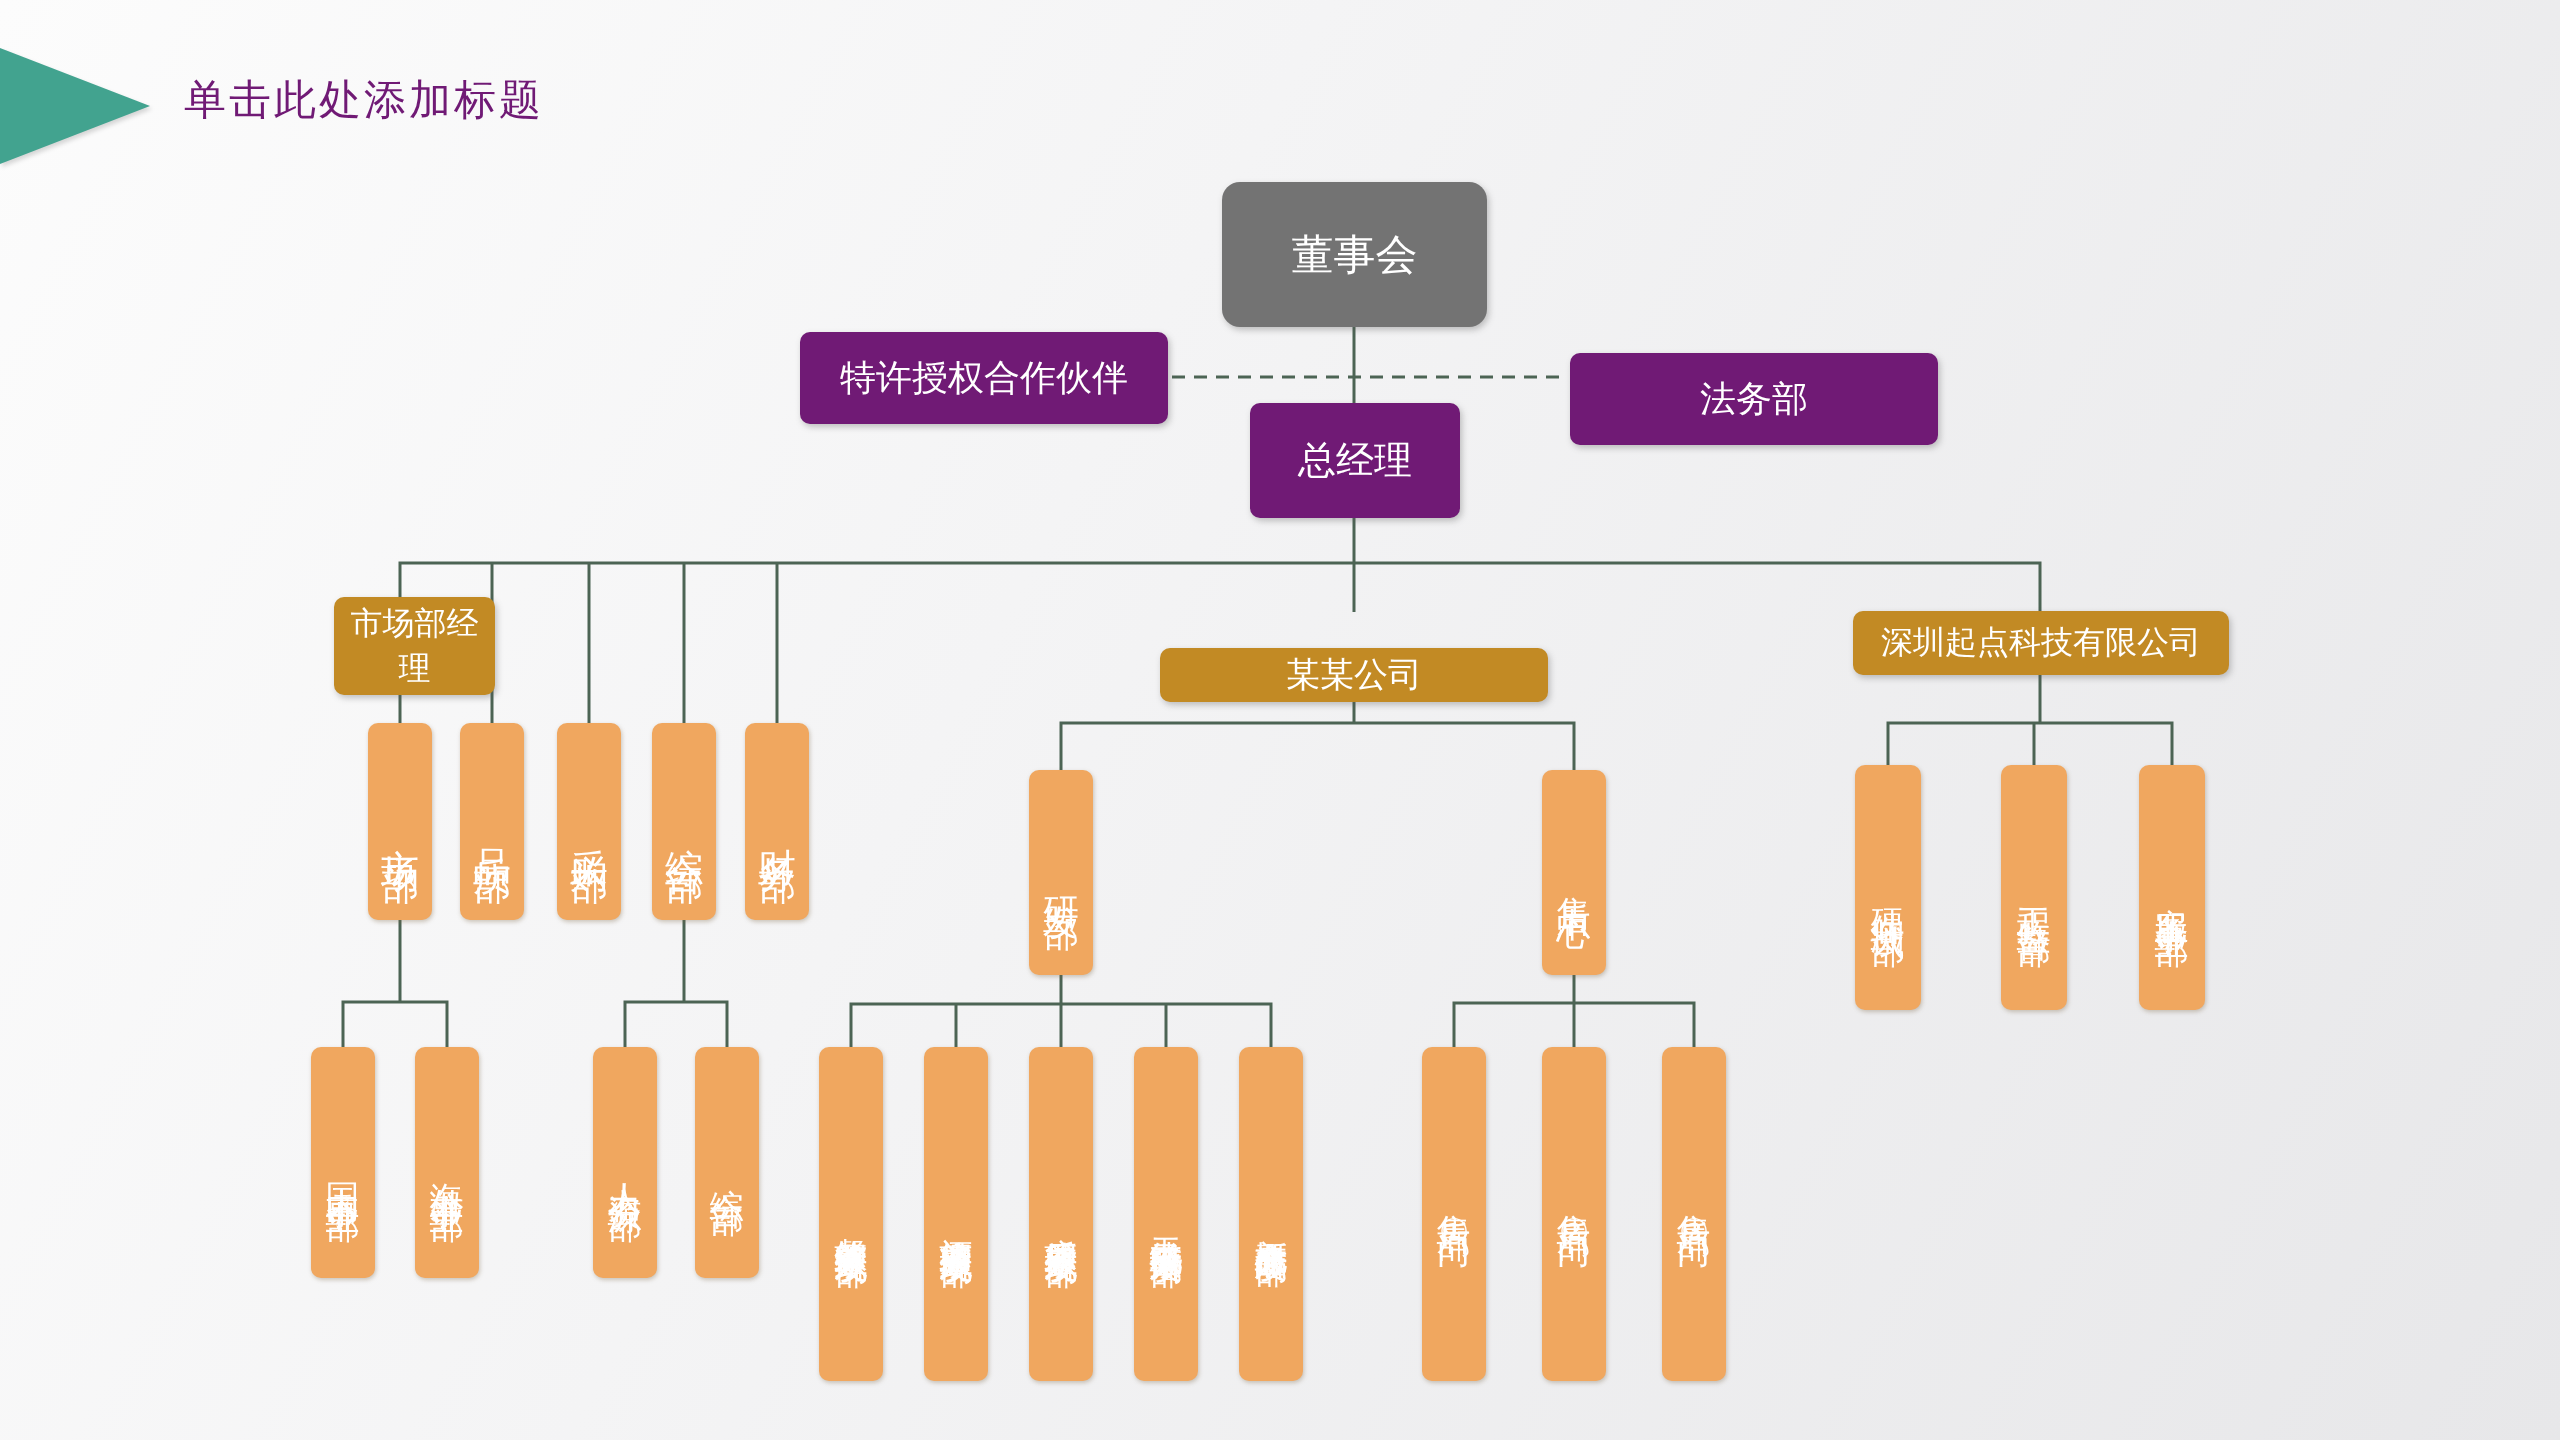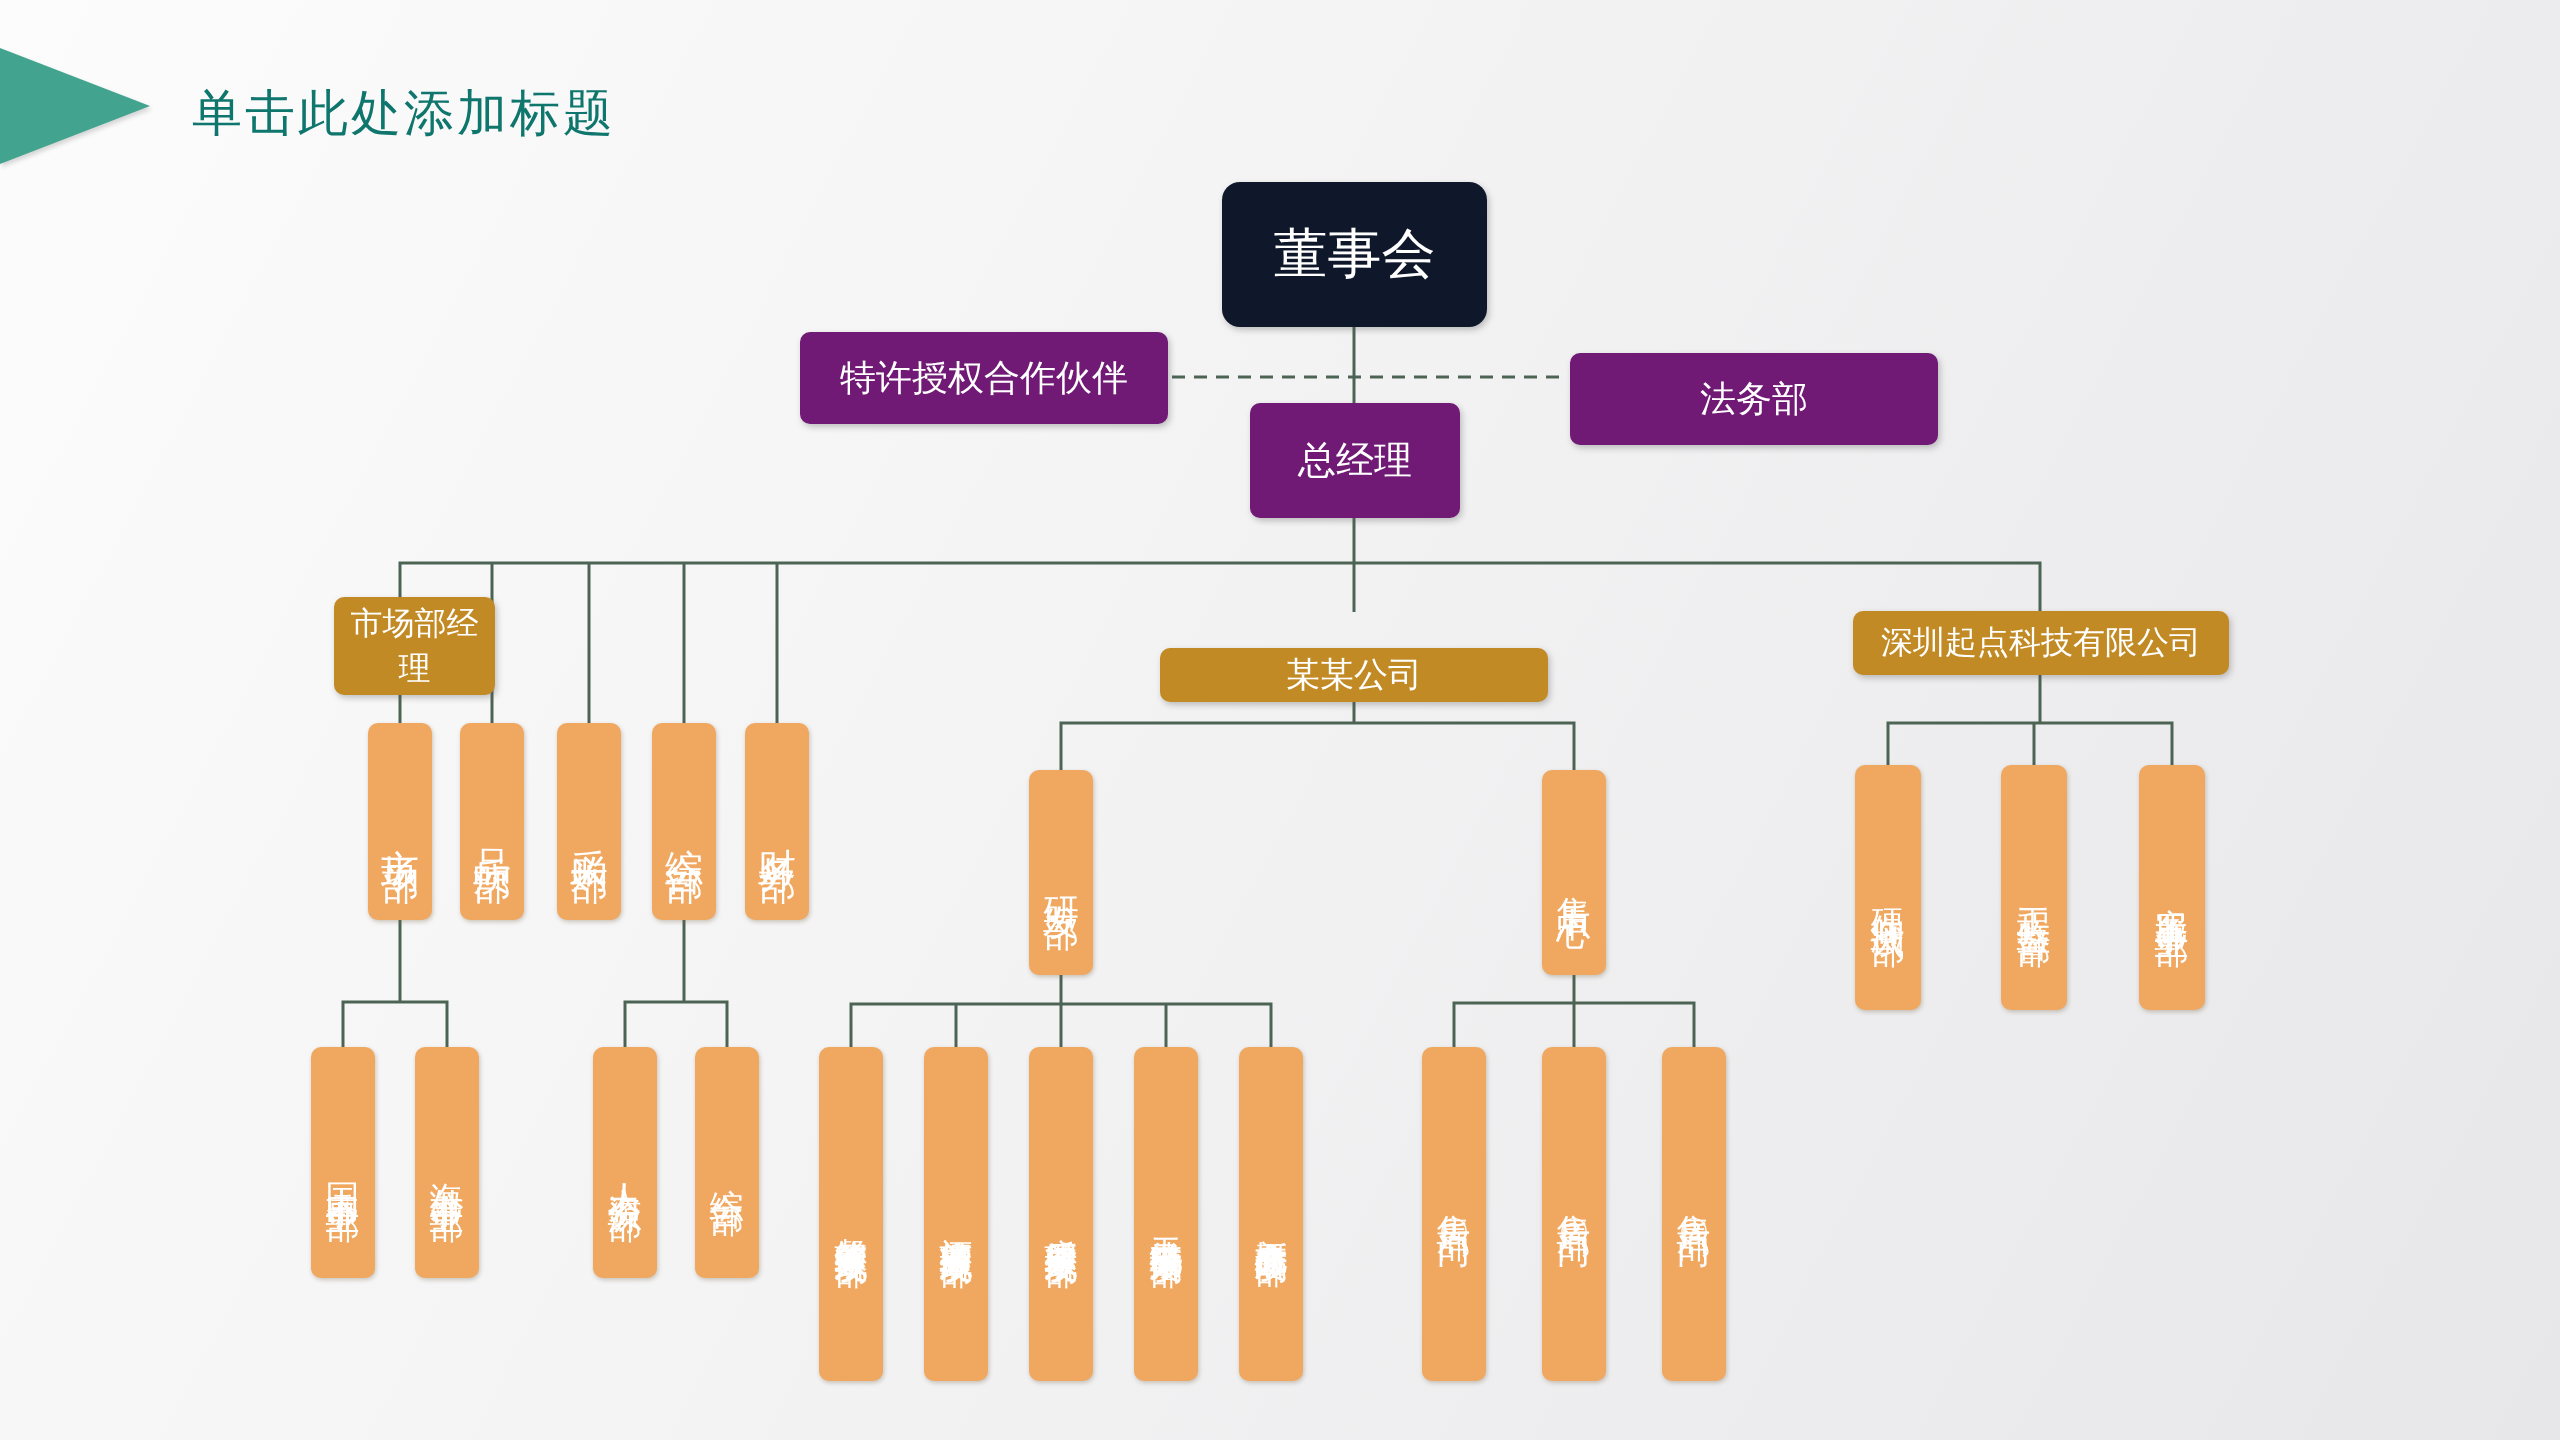--- a/index.html
+++ b/index.html
@@ -10,36 +10,36 @@
   }
   .slide{position:relative;width:2560px;height:1440px;}
 
   
   .title-arrow{
     position:absolute;left:0;top:48px;width:0;height:0;
     border-top:58px solid transparent;border-bottom:58px solid transparent;
     border-left:150px solid #42a38f;filter:drop-shadow(2px 3px 2px rgba(0,0,0,.15));
   }
   .slide-title{
-    position:absolute;left:180px;top:68px;margin:12px;
-    font-size:50px;font-weight:400;letter-spacing:3px;color:#0f766e;
+    position:absolute;left:180px;top:68px;margin:4px;
+    font-size:42px;font-weight:400;letter-spacing:3px;color:#701a75;
   }
 
   
   svg.connectors{position:absolute;left:0;top:0;width:2560px;height:1440px;}
   .ln{stroke:#4c6454;stroke-width:3;fill:none;}
   .dash{stroke-dasharray:13 9;}
 
   
   .bx{
     position:absolute;border-radius:10px;color:#fff;
     display:flex;align-items:center;justify-content:center;text-align:center;
     box-shadow:2px 3px 6px rgba(90,90,90,.35);
   }
-  .slate{background:#0f172a;border-radius:18px;font-size:54px;}
+  .slate{background:#737373;border-radius:18px;font-size:42px;}
   .rose{background:#701a75;font-size:36px;}
   .gold{background:#c28a24;font-size:34px;}
   .orange{background:#f0a75f;box-shadow:1px 2px 4px rgba(120,100,70,.35);}
   .wrap2{font-size:32px;line-height:1.4;padding:0 14px;}
 
   
   .vt{
     display:block;writing-mode:vertical-rl;text-orientation:upright;
     padding-top:16px;box-sizing:border-box;
     font-size:34px;letter-spacing:6px;line-height:64px;

